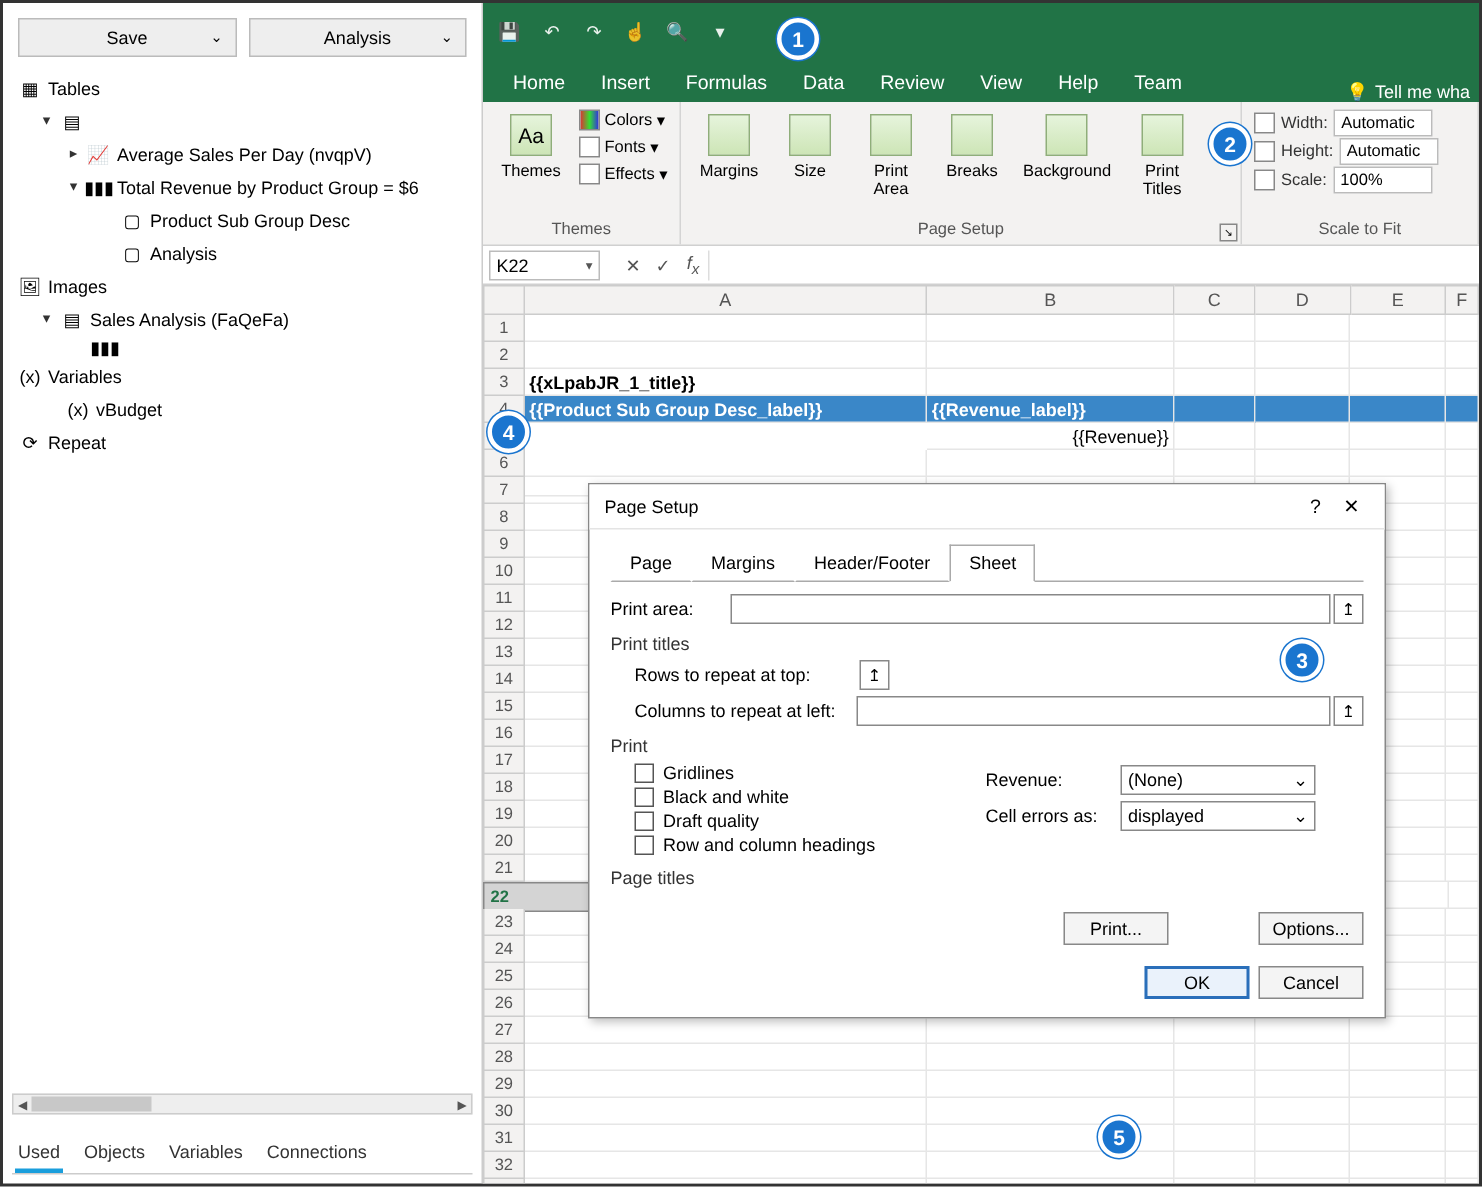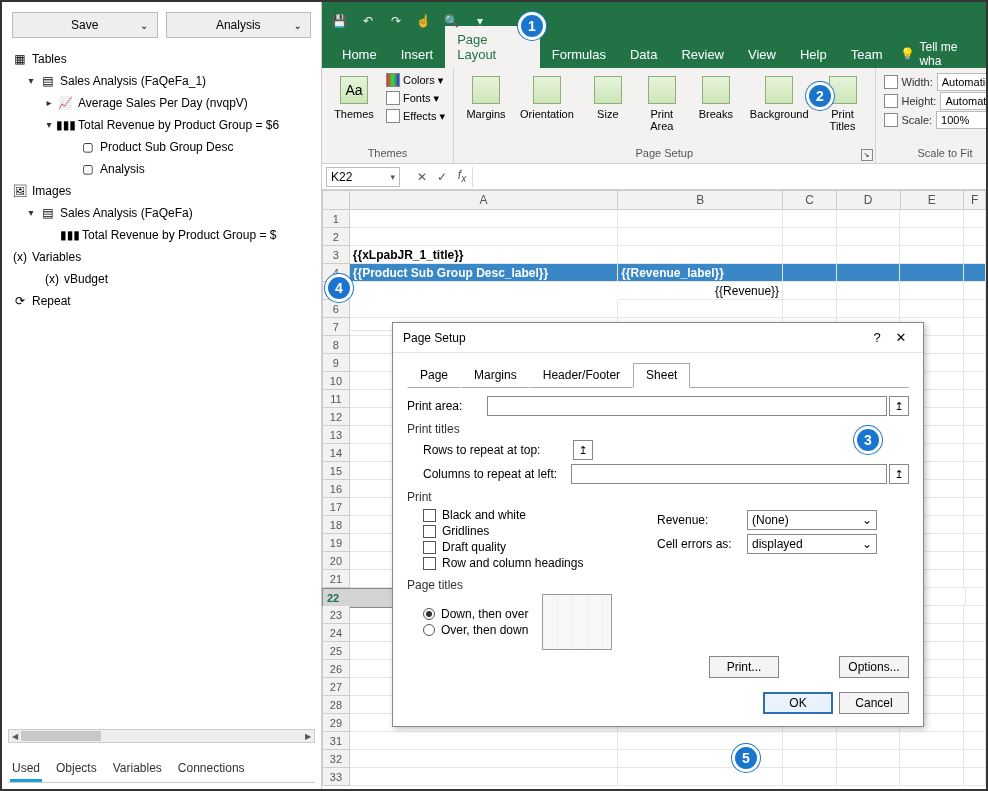--- a/index.html
+++ b/index.html
@@ -118,21 +118,20 @@
         </div>
     </div>
     <div class="tree">
       <div class="tree-row">
           <span class="ic">▦</span>
           <span>Tables</span>
         </div>
       <div class="tree-row tree-ind1">
           <span class="tw">▾</span>
           <span class="ic">▤</span>
-          <span>Sales Analysis (FaQeFa_1)</span>
         </div>
       <div class="tree-row tree-ind2">
           <span class="tw">▸</span>
           <span class="ic">📈</span>
           <span>Average Sales Per Day (nvqpV)</span>
         </div>
       <div class="tree-row tree-ind2">
           <span class="tw">▾</span>
           <span class="ic">▮▮▮</span>
           <span>Total Revenue by Product Group = $6</span>
@@ -149,21 +148,20 @@
           <span class="ic">🖼</span>
           <span>Images</span>
         </div>
       <div class="tree-row tree-ind1">
           <span class="tw">▾</span>
           <span class="ic">▤</span>
           <span>Sales Analysis (FaQeFa)</span>
         </div>
       <div class="tree-row tree-ind3">
           <span class="ic">▮▮▮</span>
-          <span>Total Revenue by Product Group = $</span>
         </div>
       <div class="tree-row">
           <span class="ic">(x)</span>
           <span>Variables</span>
         </div>
       <div class="tree-row tree-ind2">
           <span class="ic">(x)</span>
           <span>vBudget</span>
         </div>
       <div class="tree-row">
@@ -189,21 +187,20 @@
       <span class="qat-btn">💾</span>
       <span class="qat-btn">↶</span>
       <span class="qat-btn">↷</span>
       <span class="qat-btn">☝</span>
       <span class="qat-btn">🔍</span>
       <span class="qat-btn">▾</span>
     </div>
     <div class="ribbon-tabs">
       <div class="rtab">Home</div>
       <div class="rtab">Insert</div>
-      <div class="rtab active">Page Layout</div>
       <div class="rtab">Formulas</div>
       <div class="rtab">Data</div>
       <div class="rtab">Review</div>
       <div class="rtab">View</div>
       <div class="rtab">Help</div>
       <div class="rtab">Team</div>
       <div class="tellme">
           <span>💡</span>
           <span>Tell me wha</span>
         </div>
@@ -224,24 +221,20 @@
         <div class="rgroup-label">Themes</div>
       </div>
       <div class="rgroup" style="flex:1">
         <div class="rgroup-content">
           <div class="big-btn">
               <div class="bi"></div>
               <span>Margins</span>
             </div>
           <div class="big-btn">
               <div class="bi"></div>
-              <span>Orientation</span>
-            </div>
-          <div class="big-btn">
-              <div class="bi"></div>
               <span>Size</span>
             </div>
           <div class="big-btn">
               <div class="bi"></div>
               <span style="white-space:pre;text-align:center">Print
 Area</span>
             </div>
           <div class="big-btn">
               <div class="bi"></div>
               <span>Breaks</span>
@@ -558,20 +551,29 @@
             <div class="rh">28</div>
             <div class="cell" style="width: 270px;"></div>
             <div class="cell" style="width: 166px;"></div>
             <div class="cell" style="width: 54px;"></div>
             <div class="cell" style="width: 64px;"></div>
             <div class="cell" style="width: 64px;"></div>
             <div class="cell" style="width: 22px;"></div>
           </div>
           <div class="row">
             <div class="rh">29</div>
+            <div class="cell" style="width: 270px;"></div>
+            <div class="cell" style="width: 166px;"></div>
+            <div class="cell" style="width: 54px;"></div>
+            <div class="cell" style="width: 64px;"></div>
+            <div class="cell" style="width: 64px;"></div>
+            <div class="cell" style="width: 22px;"></div>
+          </div>
+          <div class="row">
+            <div class="rh">30</div>
             <div class="cell" style="width: 270px;"></div>
             <div class="cell" style="width: 166px;"></div>
             <div class="cell" style="width: 54px;"></div>
             <div class="cell" style="width: 64px;"></div>
             <div class="cell" style="width: 64px;"></div>
             <div class="cell" style="width: 22px;"></div>
           </div>
           <div class="row">
             <div class="rh">31</div>
             <div class="cell" style="width: 270px;"></div>
@@ -633,25 +635,25 @@
         <label style="width:148px">Columns to repeat at left:</label>
         <div class="input"></div>
         <div class="range-btn">↥</div>
       </div>
     </div>
     <div class="sect">Print</div>
     <div style="display:flex">
       <div class="indent" style="width:250px">
         <div class="chk">
             <span class="box"></span>
-            <span>Black and white</span>
+            <span>Gridlines</span>
           </div>
         <div class="chk">
             <span class="box"></span>
-            <span>Gridlines</span>
+            <span>Black and white</span>
           </div>
         <div class="chk">
             <span class="box"></span>
             <span>Draft quality</span>
           </div>
         <div class="chk">
             <span class="box"></span>
             <span>Row and column headings</span>
           </div>
       </div>
@@ -666,36 +668,21 @@
         <div class="field-line">
             <label style="width:90px">Cell errors as:</label>
             <div class="sel">
               <span>displayed</span>
               <span>⌄</span>
             </div>
           </div>
       </div>
     </div>
     <div class="sect">Page titles</div>
-    <div class="indent" style="display:flex;gap:14px;align-items:center">
-      <div>
-        <div class="radio">
-            <span class="dot">
-              <span class="in"></span>
-            </span>
-            <span>Down, then over</span>
-          </div>
-        <div class="radio">
-            <span class="dot"></span>
-            <span>Over, then down</span>
-          </div>
-      </div>
-      <div class="order-img"></div>
-    </div>
-    <div style="display:flex;margin-top:6px">
+    <div style="display:flex;margin-top:16px">
       <div style="flex:1"></div>
       <div class="btn" style="margin-right:60px">Print...</div>
       <div class="btn">Options...</div>
     </div>
   </div>
   <div class="dlg-foot">
     <div class="btn primary">OK</div>
     <div class="btn">Cancel</div>
   </div>
 </div>

